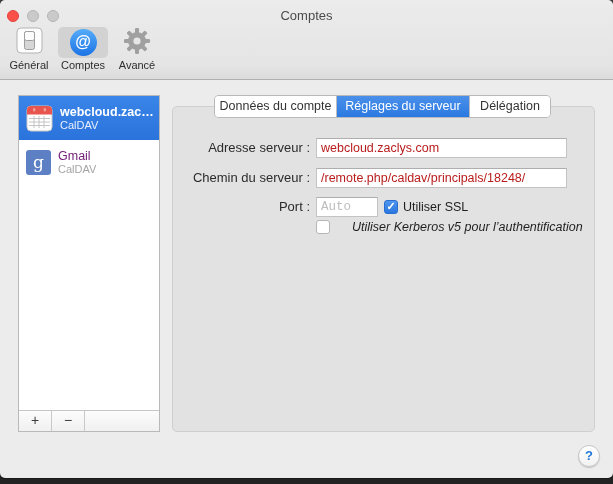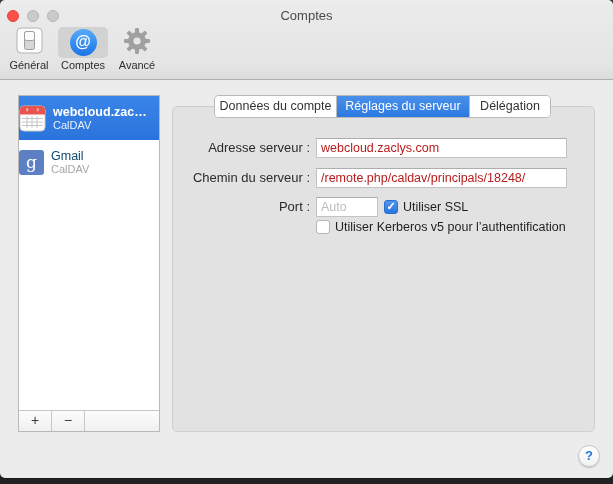--- a/index.html
+++ b/index.html
@@ -29,24 +29,24 @@
   .tb-label { font-size:11px; color:#2e2e2e; margin-top:1px; white-space:nowrap; padding:0 2px; }
 
   .at-circle { width:27px; height:27px; border-radius:50%;
                background:linear-gradient(#55acf9,#1d73e5); color:#fff;
                font-size:16px; font-weight:bold; text-align:center; line-height:26px; }
 
   
   .sidebar { position:absolute; left:18px; top:95px; width:142px; height:337px;
              background:#fff; border:1px solid #b9b9b9; display:flex; flex-direction:column; }
   .acct-list { flex:1; overflow:hidden; }
-  .acct-row { height:44px; display:flex; align-items:center; padding-left:0; }
+  .acct-row { height:44px; display:flex; align-items:center; padding-left:7px; }
   .acct-row.selected { background:linear-gradient(#3a85e8,#2a73dc); }
   .acct-text { margin-left:7px; overflow:hidden; }
-  .acct-name { font-size:12.5px; color:#0c4a6e; white-space:nowrap; }
+  .acct-name { font-size:12.5px; color:#701a75; white-space:nowrap; }
   .acct-row.selected .acct-name { color:#fff; font-weight:bold; }
   .acct-type { font-size:11px; color:#a5a5a5; }
   .acct-row.selected .acct-type { color:#eaf1fc; }
 
   .cal-icon { width:27px; height:27px; flex:0 0 27px; }
   .gmail-icon { width:25px; height:25px; flex:0 0 25px; border-radius:3px;
                 background:#5d80c4; color:#fff; text-align:center; line-height:24px;
                 font-family:"DejaVu Serif", serif; font-size:17px; }
 
   .side-strip { height:21px; border-top:1px solid #c6c6c6;
@@ -198,23 +198,23 @@
     <div class="tab tab-w3">Délégation</div>
   </div>
 
   <div class="frm-label" style="top:138px;">Adresse serveur :</div>
   <input class="frm-input w-wide" style="top: 138px;" value="webcloud.zaclys.com">
 
   <div class="frm-label" style="top:168px;">Chemin du serveur :</div>
   <input class="frm-input w-wide" style="top: 168px;" value="/remote.php/caldav/principals/18248/">
 
   <div class="frm-label" style="top:197px;">Port :</div>
-  <input class="frm-input w-port" style="top: 197px;" placeholder="Auto">
+  <input class="frm-input w-port" style="top: 197px; font-family: Liberation Mono, monospace;" placeholder="Auto">
 
   <div class="checkbox checked" style="left:384px; top:200px;"></div>
   <div class="chk-label" style="left:403px; top:198px;">Utiliser SSL</div>
 
   <div class="checkbox" style="left:316px; top:220px;"></div>
-  <div class="chk-label" style="left:335px; top:218px;">Utiliser Kerberos v5 pour l’authentification</div>
+  <div class="chk-label" style="left:352px; top:218px;font-style:italic;">Utiliser Kerberos v5 pour l’authentification</div>
 
   <div class="help-btn">?</div>
 
 </div>
 
 </body></html>

